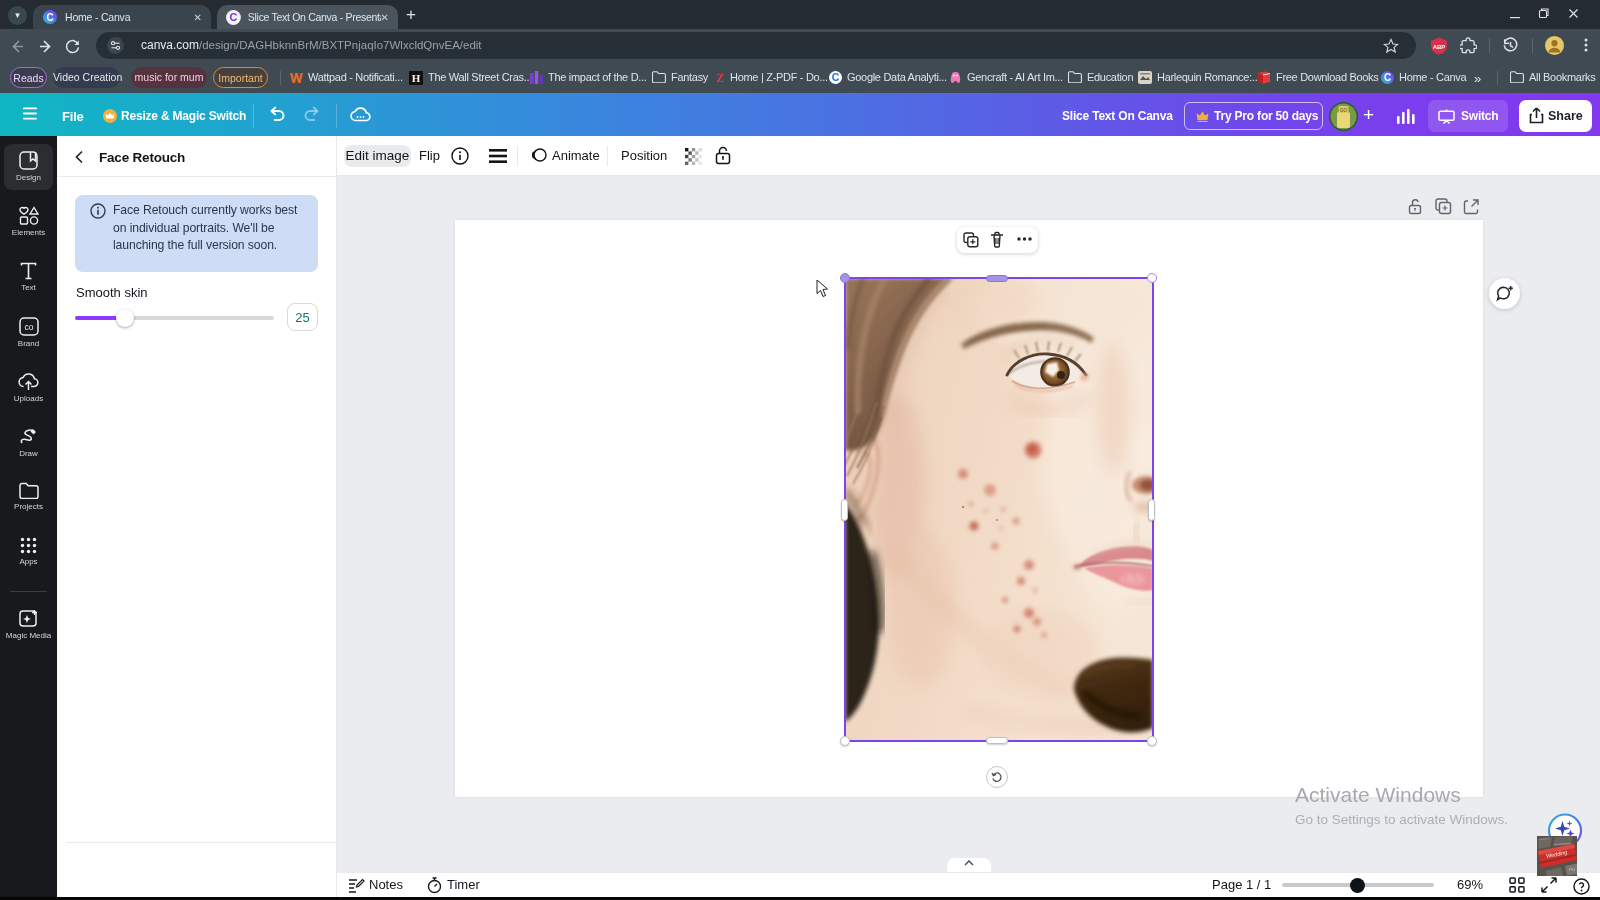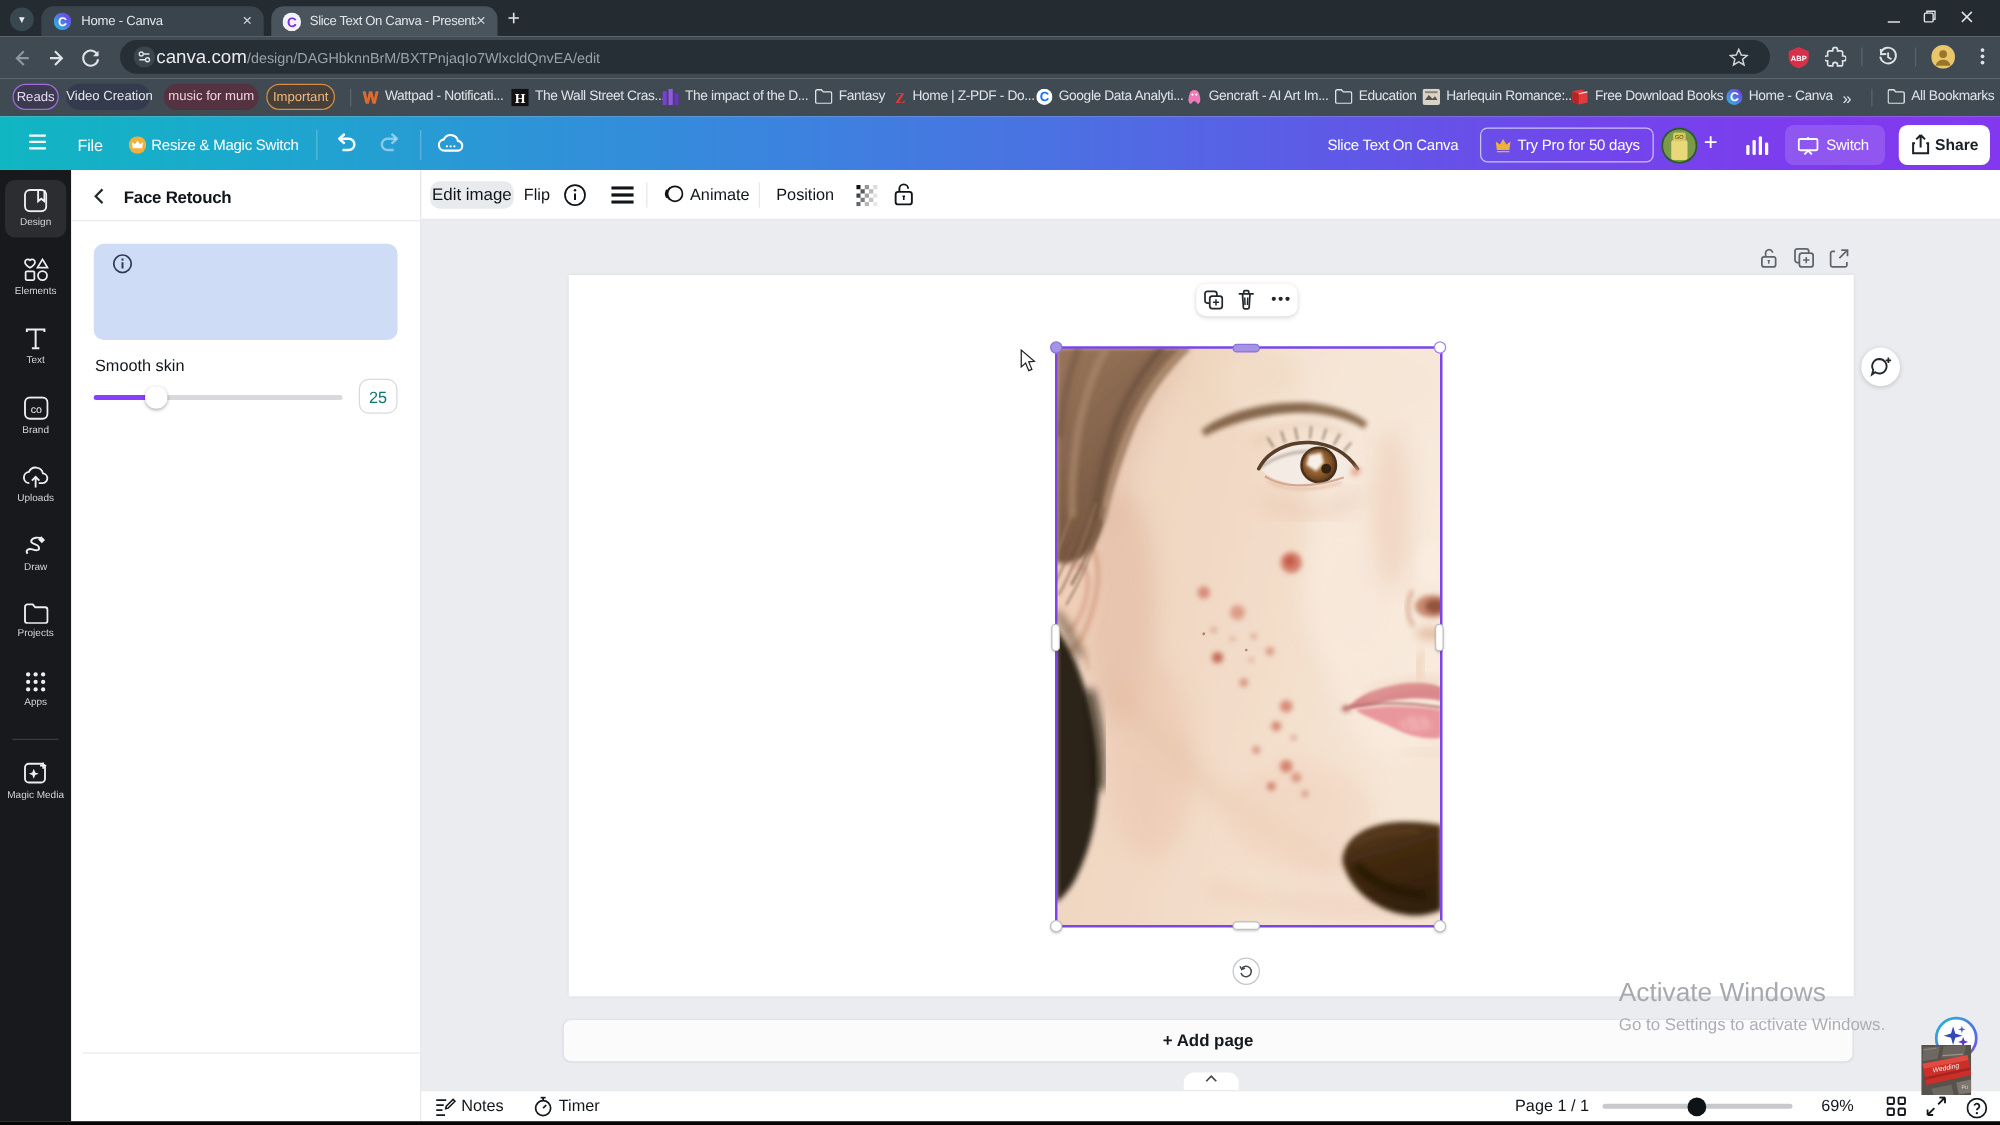--- a/index.html
+++ b/index.html
@@ -27,21 +27,21 @@
   #bookmarks { position:absolute; left:0; top:63px; width:1600px; height:30px; background:#404a53;
     font-size:11.5px; color:#dfe3e7; }
   .bmpill { position:absolute; top:4px; height:21px; border-radius:11px; line-height:20px;
     text-align:center; font-size:10.5px; white-space:nowrap; }
   .bmitem { position:absolute; top:8px; font-size:11px; letter-spacing:-0.3px; color:#dfe3e7; white-space:nowrap; }
 
   
   #cheader { position:absolute; left:0; top:93px; width:1600px; height:43px;
     background:linear-gradient(90deg,#10b6c2 0%,#1ba9cd 12%,#2c96d6 25%,#3a85de 38%,#4a72e2 52%,#5c5ce6 65%,#6f48ea 78%,#7d3cee 90%,#8338ef 100%);
     color:#fff; }
-  .hbold { font-weight:normal; font-size:12px; letter-spacing:-0.2px; color:#fff; }
+  .hbold { font-weight:bold; font-size:12px; letter-spacing:-0.2px; color:#fff; }
 
   
   #sidebar { position:absolute; left:0; top:136px; width:57px; height:761px; background:#17191c; }
   .sbitem { position:absolute; left:0; width:57px; text-align:center; color:#eceef0; }
   .sblabel { font-size:8px; color:#d4d7da; margin-top:3px; }
 
   
   #panel { position:absolute; left:57px; top:136px; width:280px; height:761px; background:#fff; }
 
   
@@ -115,21 +115,21 @@
       <path d="M14.8 2.6 V7 H10.4" fill="#dfe3e7"></path>
     </svg>
   <div id="urlpill">
     <svg style="position:absolute;left:11px;top:5px" width="17" height="17" viewBox="0 0 17 17">
         <circle cx="8.5" cy="8.5" r="8.5" fill="#3b454e"></circle>
         <circle cx="6" cy="6.2" r="1.6" fill="none" stroke="#dfe3e7" stroke-width="1.1"></circle>
         <line x1="8" y1="6.2" x2="12.5" y2="6.2" stroke="#dfe3e7" stroke-width="1.1"></line>
         <circle cx="11" cy="10.8" r="1.6" fill="none" stroke="#dfe3e7" stroke-width="1.1"></circle>
         <line x1="4.5" y1="10.8" x2="9" y2="10.8" stroke="#dfe3e7" stroke-width="1.1"></line>
       </svg>
-    <span style="margin-left:29px; color:#e8eaed; font-size:15px;">canva.com</span><span style="color:#99a1a8; font-size:11.5px;">/design/DAGHbknnBrM/BXTPnjaqIo7WlxcldQnvEA/edit</span>
+    <span style="margin-left:45px; color:#e8eaed; font-size:12px;">canva.com</span><span style="color:#99a1a8; font-size:11.5px;">/design/DAGHbknnBrM/BXTPnjaqIo7WlxcldQnvEA/edit</span>
     <svg style="position:absolute;right:17px;top:5.5px" width="16" height="16" viewBox="0 0 16 16">
         <path d="M8 1.5 L10 6 L14.7 6.4 L11.1 9.4 L12.2 14 L8 11.5 L3.8 14 L4.9 9.4 L1.3 6.4 L6 6 Z" fill="none" stroke="#cfd4d9" stroke-width="1.2"></path>
       </svg>
   </div>
   <svg class="navic" style="left:1428px;top:8px" width="22" height="18" viewBox="0 0 22 18">
       <path d="M11 0.5 L19 4 V9 C19 13.5 15.5 16.5 11 17.5 C6.5 16.5 3 13.5 3 9 V4 Z" fill="#d8304a"></path>
       <text x="11" y="11.5" font-size="6" font-weight="bold" fill="#fff" text-anchor="middle" font-family="Liberation Sans">ABP</text>
     </svg>
   <svg class="navic" style="left:1460px;top:8px" width="17" height="17" viewBox="0 0 17 17">
       <path d="M6.2 2.8 a1.9 1.9 0 0 1 3.8 0 v0.9 h2.7 a1.4 1.4 0 0 1 1.4 1.4 v2.7 h0.9 a1.9 1.9 0 0 1 0 3.8 h-0.9 v2.7 a1.4 1.4 0 0 1 -1.4 1.4 h-2.7 v-0.9 a1.9 1.9 0 0 0 -3.8 0 v0.9 h-2.7 a1.4 1.4 0 0 1 -1.4 -1.4 v-2.7 h-0.9 a1.9 1.9 0 0 1 0 -3.8 h0.9 v-2.7 a1.4 1.4 0 0 1 1.4 -1.4 h2.7 Z" fill="none" stroke="#dfe3e7" stroke-width="1.3"></path>
@@ -415,20 +415,21 @@
       <path d="M9 1.5 L3.5 7 L9 12.5" fill="none" stroke="#21262b" stroke-width="1.7"></path>
     </svg>
   <div class="abs" style="left:42px;top:14px;font-size:13.5px;letter-spacing:-0.2px;font-weight:bold;color:#11161b;">Face Retouch</div>
   <div class="abs" style="left:0;top:40px;width:280px;height:1px;background:#e9eaec;"></div>
   <div class="abs" style="left:18px;top:59px;width:243px;height:77px;background:#cedcf6;border-radius:8px;"></div>
   <svg class="abs" style="left:33px;top:67px" width="16" height="16" viewBox="0 0 16 16">
       <circle cx="8" cy="8" r="7" fill="none" stroke="#2e3d55" stroke-width="1.4"></circle>
       <rect x="7.2" y="6.8" width="1.6" height="5" fill="#2e3d55"></rect>
       <rect x="7.2" y="3.8" width="1.6" height="1.7" fill="#2e3d55"></rect>
     </svg>
+  <div class="abs" style="left:56px;top:66px;width:200px;font-size:12.2px;letter-spacing:-0.1px;line-height:17.5px;color:#2b3648;">Face Retouch currently works best on individual portraits. We'll be launching the full version soon.</div>
   <div class="abs" style="left:19px;top:149px;font-size:13px;color:#11161b;">Smooth skin</div>
   <div class="abs" style="left:18px;top:180px;width:199px;height:4px;border-radius:2px;background:#d8d9dc;"></div>
   <div class="abs" style="left:18px;top:180px;width:50px;height:4px;border-radius:2px;background:#8b3dff;"></div>
   <div class="abs" style="left:59px;top:173px;width:18px;height:18px;border-radius:50%;background:#fff;box-shadow:0 1px 3px rgba(0,0,0,0.35);"></div>
   <div class="abs" style="left:230px;top:167px;width:31px;height:28px;border:1px solid #d9dadc;border-radius:8px;font-size:13px;color:#0f766e;text-align:center;line-height:27px;">25</div>
   <div class="abs" style="left:9px;top:706px;width:271px;height:1px;background:#e9eaec;"></div>
   <div class="abs" style="left:279px;top:0;width:1px;height:761px;background:#e7e8ea;"></div>
 </div>
 <div id="canvas">
   <div id="page"></div>
@@ -628,21 +629,20 @@
   <div class="abs" style="left:503px;top:560px;width:10px;height:10px;border-radius:50%;background:#fff;border:1px solid #bcc0c5;box-shadow:0 1px 2px rgba(0,0,0,0.2);"></div>
   <div class="abs" style="left:649px;top:561px;width:22px;height:7px;border-radius:4px;background:#fff;border:1px solid #bcc0c5;box-shadow:0 1px 2px rgba(0,0,0,0.2);"></div>
   <div class="abs" style="left:810px;top:560px;width:10px;height:10px;border-radius:50%;background:#fff;border:1px solid #bcc0c5;box-shadow:0 1px 2px rgba(0,0,0,0.2);"></div>
 
   <div class="abs" style="left:649px;top:590px;width:22px;height:22px;border-radius:50%;background:#fff;border:1px solid #c4c6c9;"></div>
   <svg class="abs" style="left:654px;top:595px" width="12" height="12" viewBox="0 0 12 12">
       <path d="M2.2 4 a4.2 4.2 0 1 1 -0.4 3.4" fill="none" stroke="#43484d" stroke-width="1.2"></path>
       <path d="M1 2 L2.4 4.6 L5 3.4" fill="none" stroke="#43484d" stroke-width="1.2"></path>
     </svg>
 
-  <div class="abs" style="left:114px;top:640px;width:1031px;height:33px;background:#fbfbfc;border-radius:6px;box-shadow:0 0 2px rgba(0,0,0,0.1);text-align:center;line-height:33px;font-size:13.5px;font-weight:bold;color:#14191e;">+ Add page</div>
 
   <div class="abs" style="left:958px;top:607px;font-size:21px;color:#a6aaaf;">Activate Windows</div>
   <div class="abs" style="left:958px;top:636px;font-size:13.5px;color:#abafb4;">Go to Settings to activate Windows.</div>
 
   <div class="abs" style="left:610px;top:682px;width:44px;height:14px;background:#fff;border-radius:8px 8px 0 0;text-align:center;">
       <svg width="10" height="6" viewBox="0 0 10 6" style="margin:2px auto 0">
         <path d="M1 5 L5 1 L9 5" fill="none" stroke="#43484d" stroke-width="1.4"></path>
       </svg>
     </div>
 

